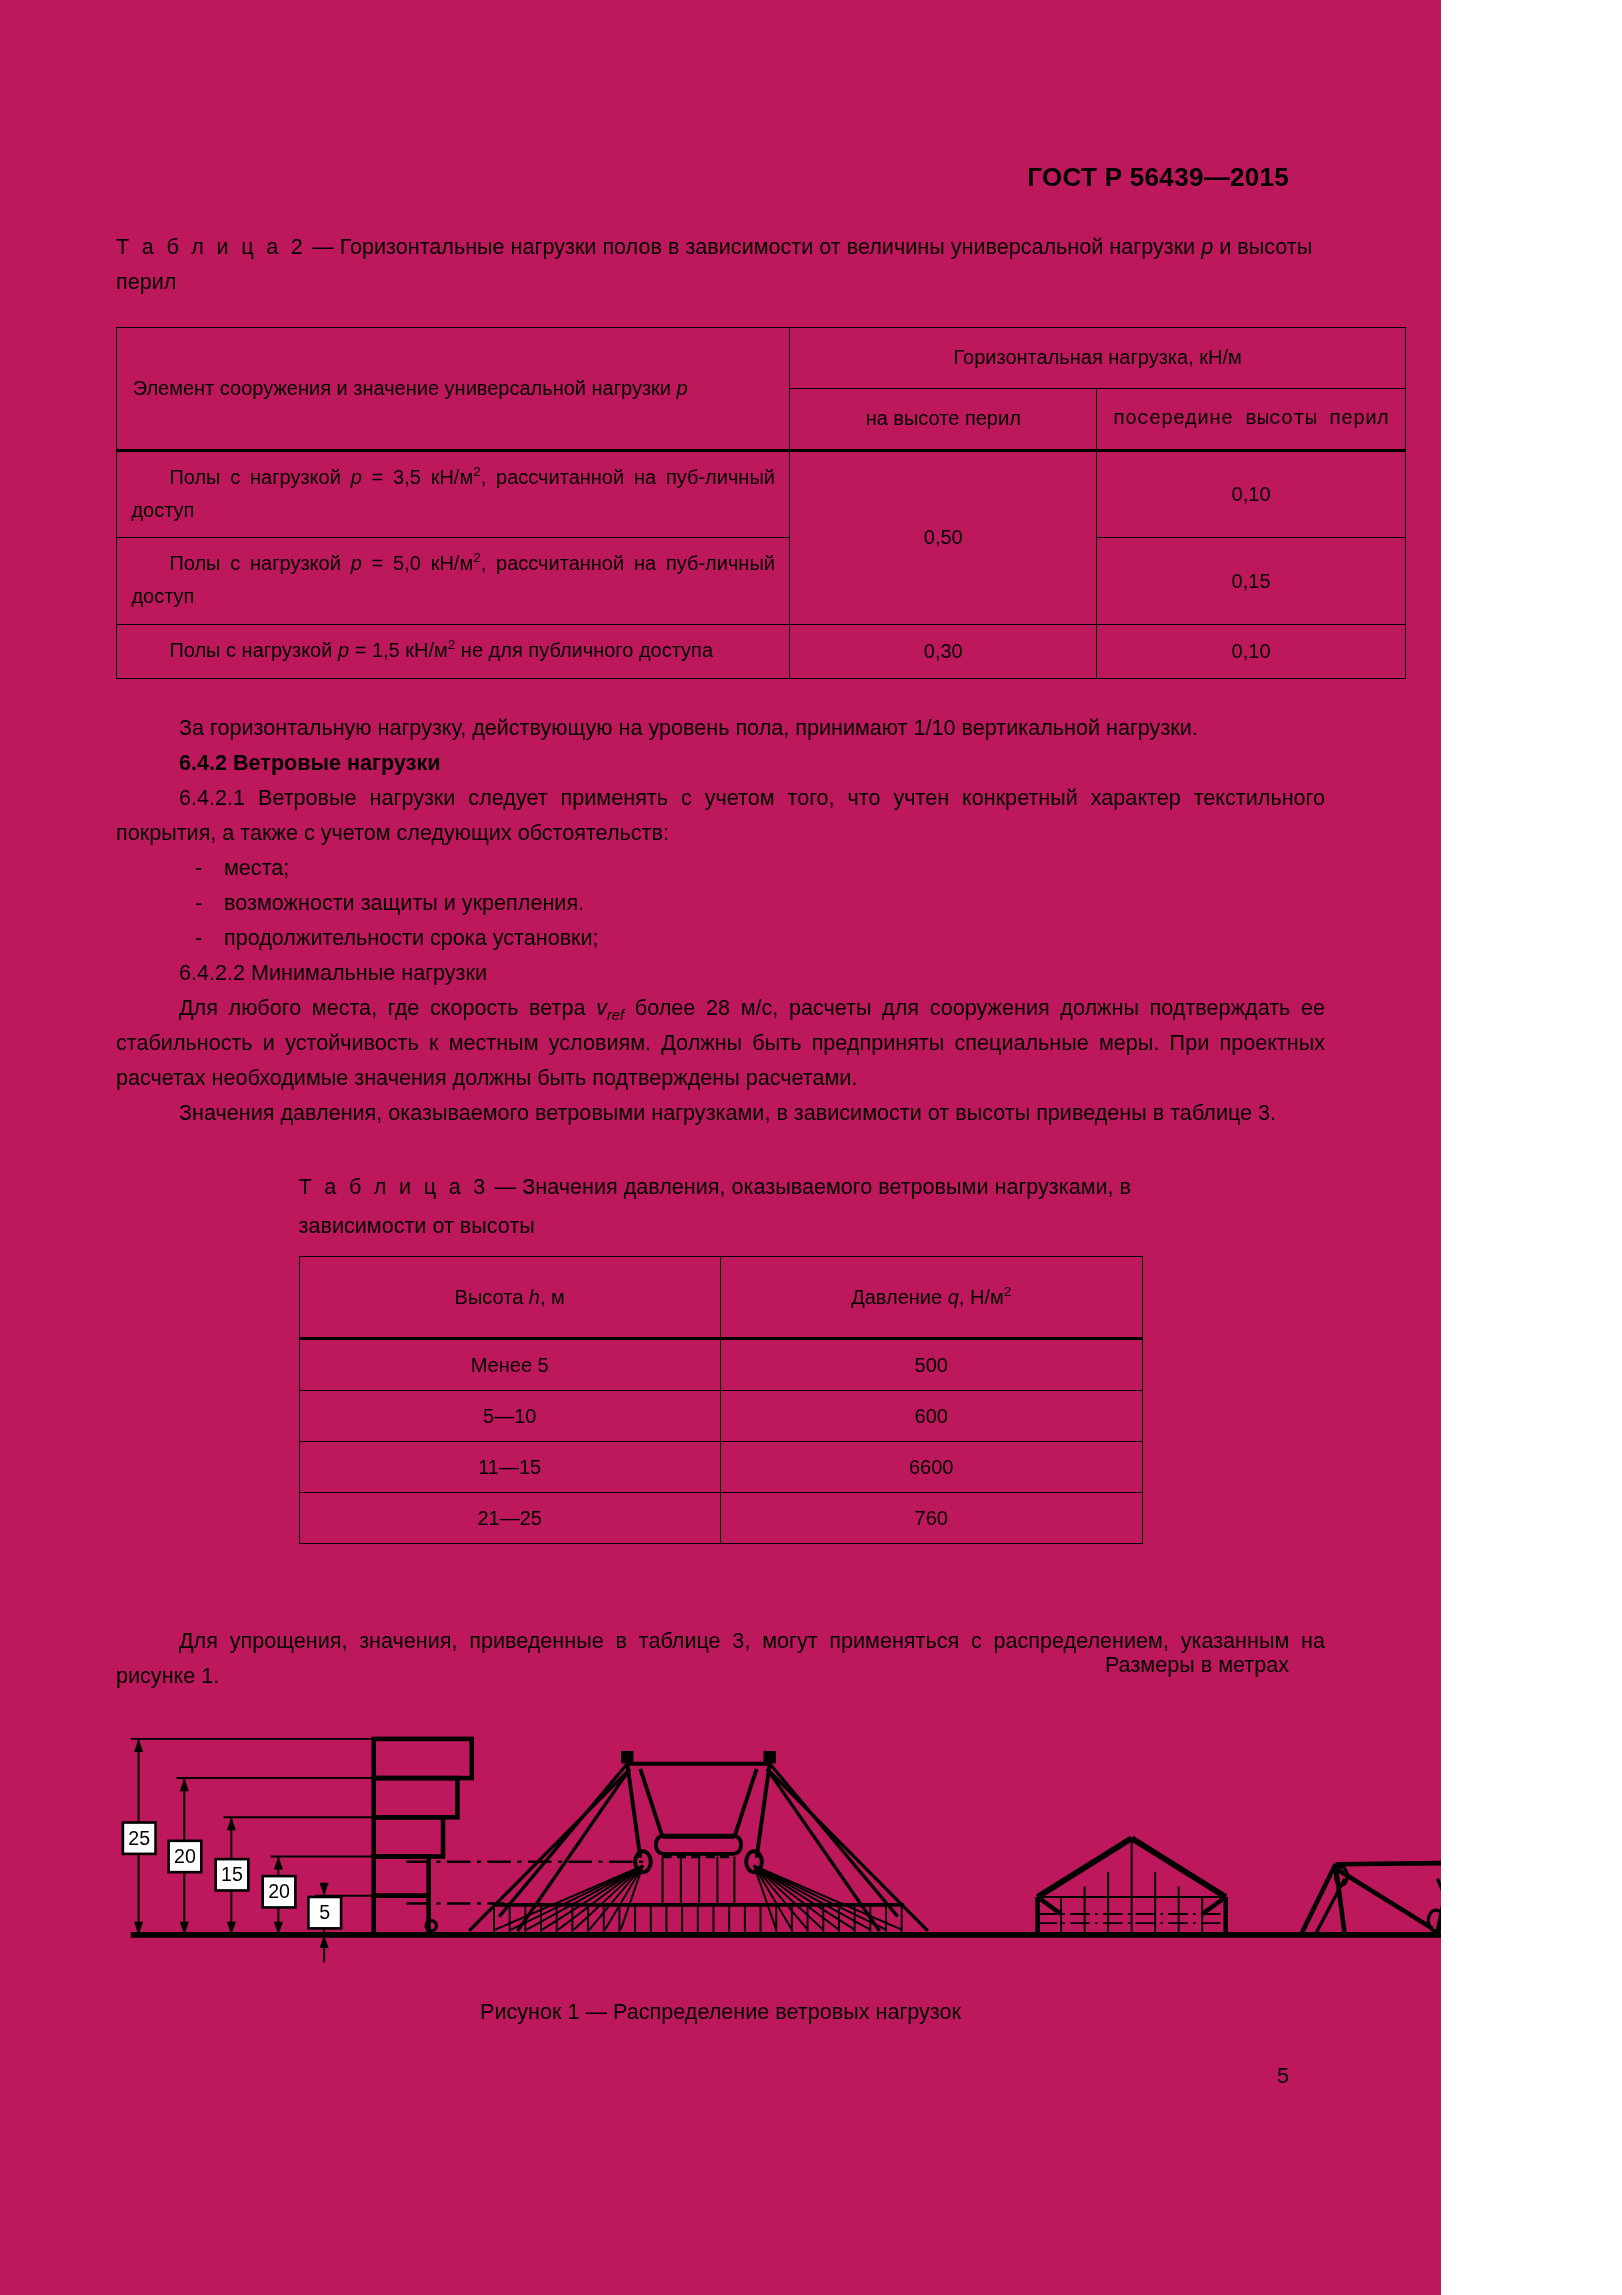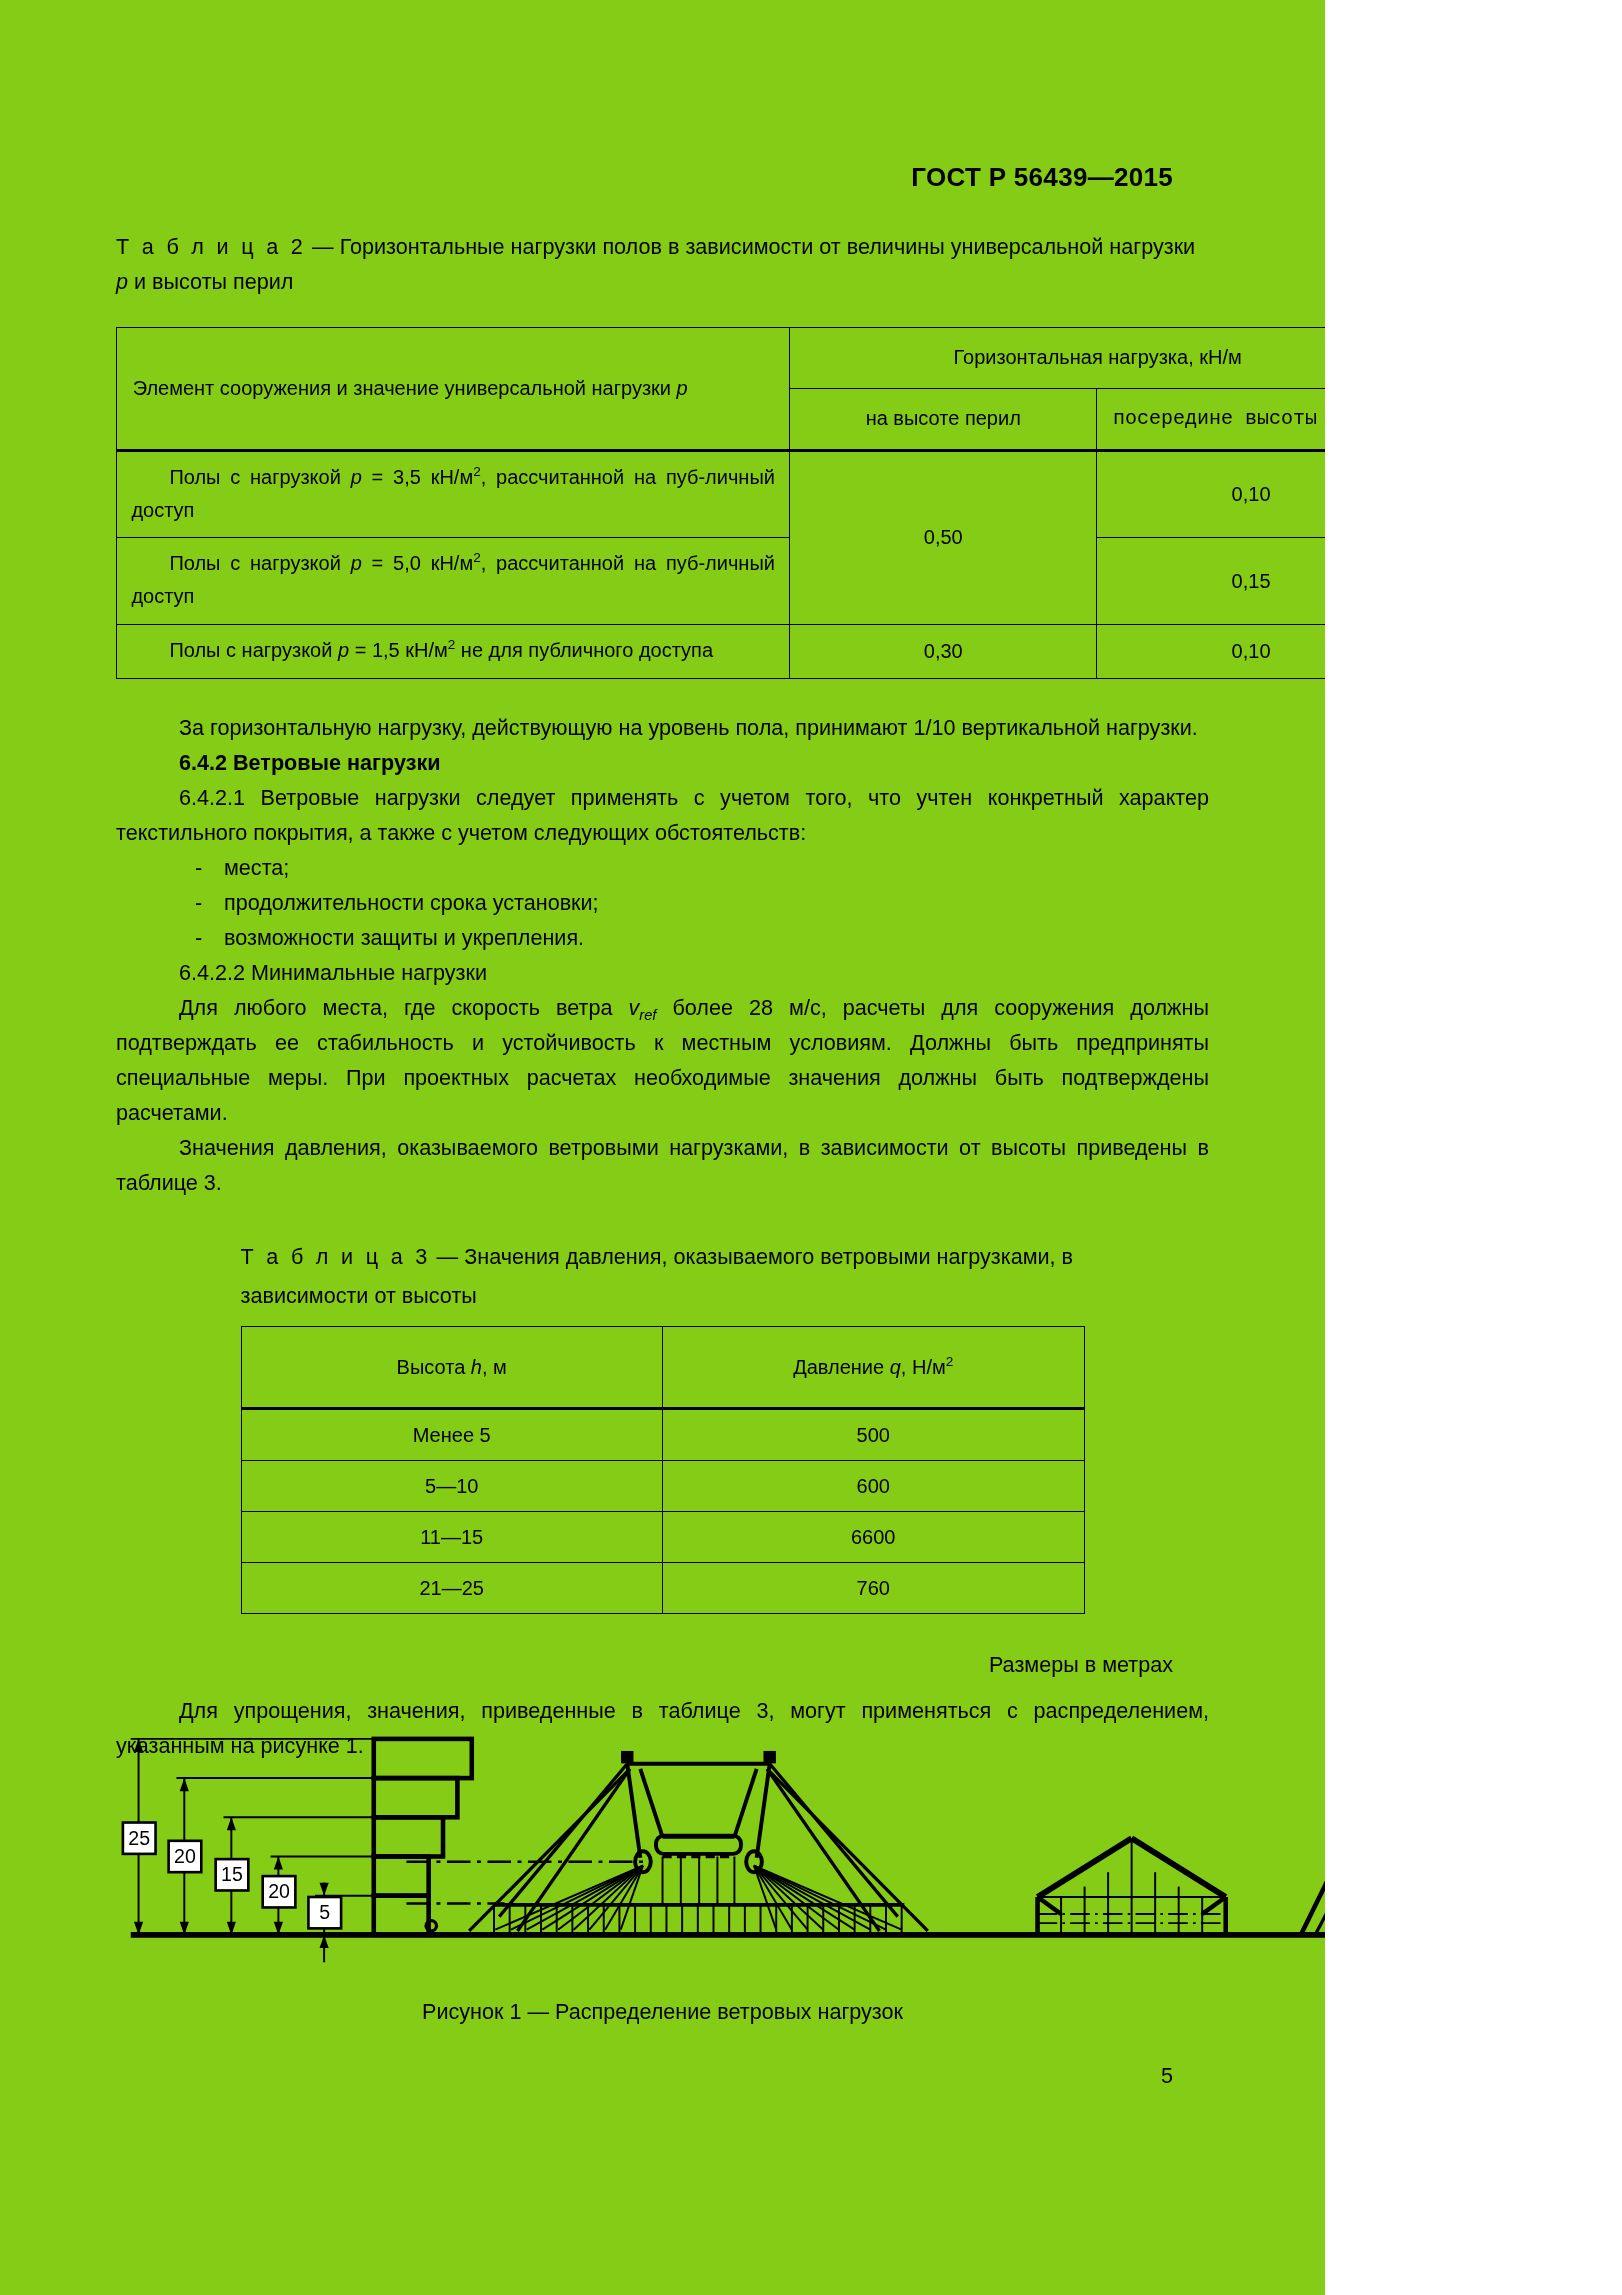--- a/index.html
+++ b/index.html
@@ -3,23 +3,23 @@
 <meta charset="utf-8">
 <title>ГОСТ Р 56439—2015</title>
 <style>
   html, body {
     margin: 0;
     padding: 0;
     background: #ffffff;
   }
   .page {
     position: relative;
-    width: 1325px;
+    width: 1441px;
     height: 2295px;
-    background: #84cc16;
+    background: #be185d;
     font-family: "Liberation Sans", sans-serif;
     color: #000000;
     box-sizing: border-box;
     overflow: hidden;
   }
 
   
   .doc-header {
     position: absolute;
     top: 162px;
@@ -194,24 +194,24 @@
 
     <p class="body indent" style="font-weight:bold;">6.4.2  Ветровые нагрузки</p>
 
     <p class="body indent">6.4.2.1  Ветровые нагрузки следует применять с учетом того, что учтен конкретный характер текстильного покрытия, а также с учетом следующих обстоятельств:</p>
 
     <div>
       <p class="body" style="margin-left:79px;text-align:left;">
         <span style="display:inline-block;width:29px;">-</span><span>места;</span>
       </p>
       <p class="body" style="margin-left:79px;text-align:left;">
-        <span style="display:inline-block;width:29px;">-</span><span>продолжительности срока установки;</span>
+        <span style="display:inline-block;width:29px;">-</span><span>возможности защиты и укрепления.</span>
       </p>
       <p class="body" style="margin-left:79px;text-align:left;">
-        <span style="display:inline-block;width:29px;">-</span><span>возможности защиты и укрепления.</span>
+        <span style="display:inline-block;width:29px;">-</span><span>продолжительности срока установки;</span>
       </p>
     </div>
 
     <p class="body indent">6.4.2.2  Минимальные нагрузки</p>
 
     <p class="body indent">
       <span>Для любого места,  где  скорость  ветра  </span><i class="var">v</i><sub class="sb">ref</sub><span>  более  28 м/с, расчеты для сооружения должны подтверждать ее стабильность и устойчивость к местным условиям. Должны быть предприняты специальные меры. При проектных расчетах необходимые значения должны быть подтверждены расчетами.</span>
     </p>
 
     <p class="body indent">Значения давления, оказываемого ветровыми нагрузками, в зависимости от высоты приведены в таблице 3.</p>

